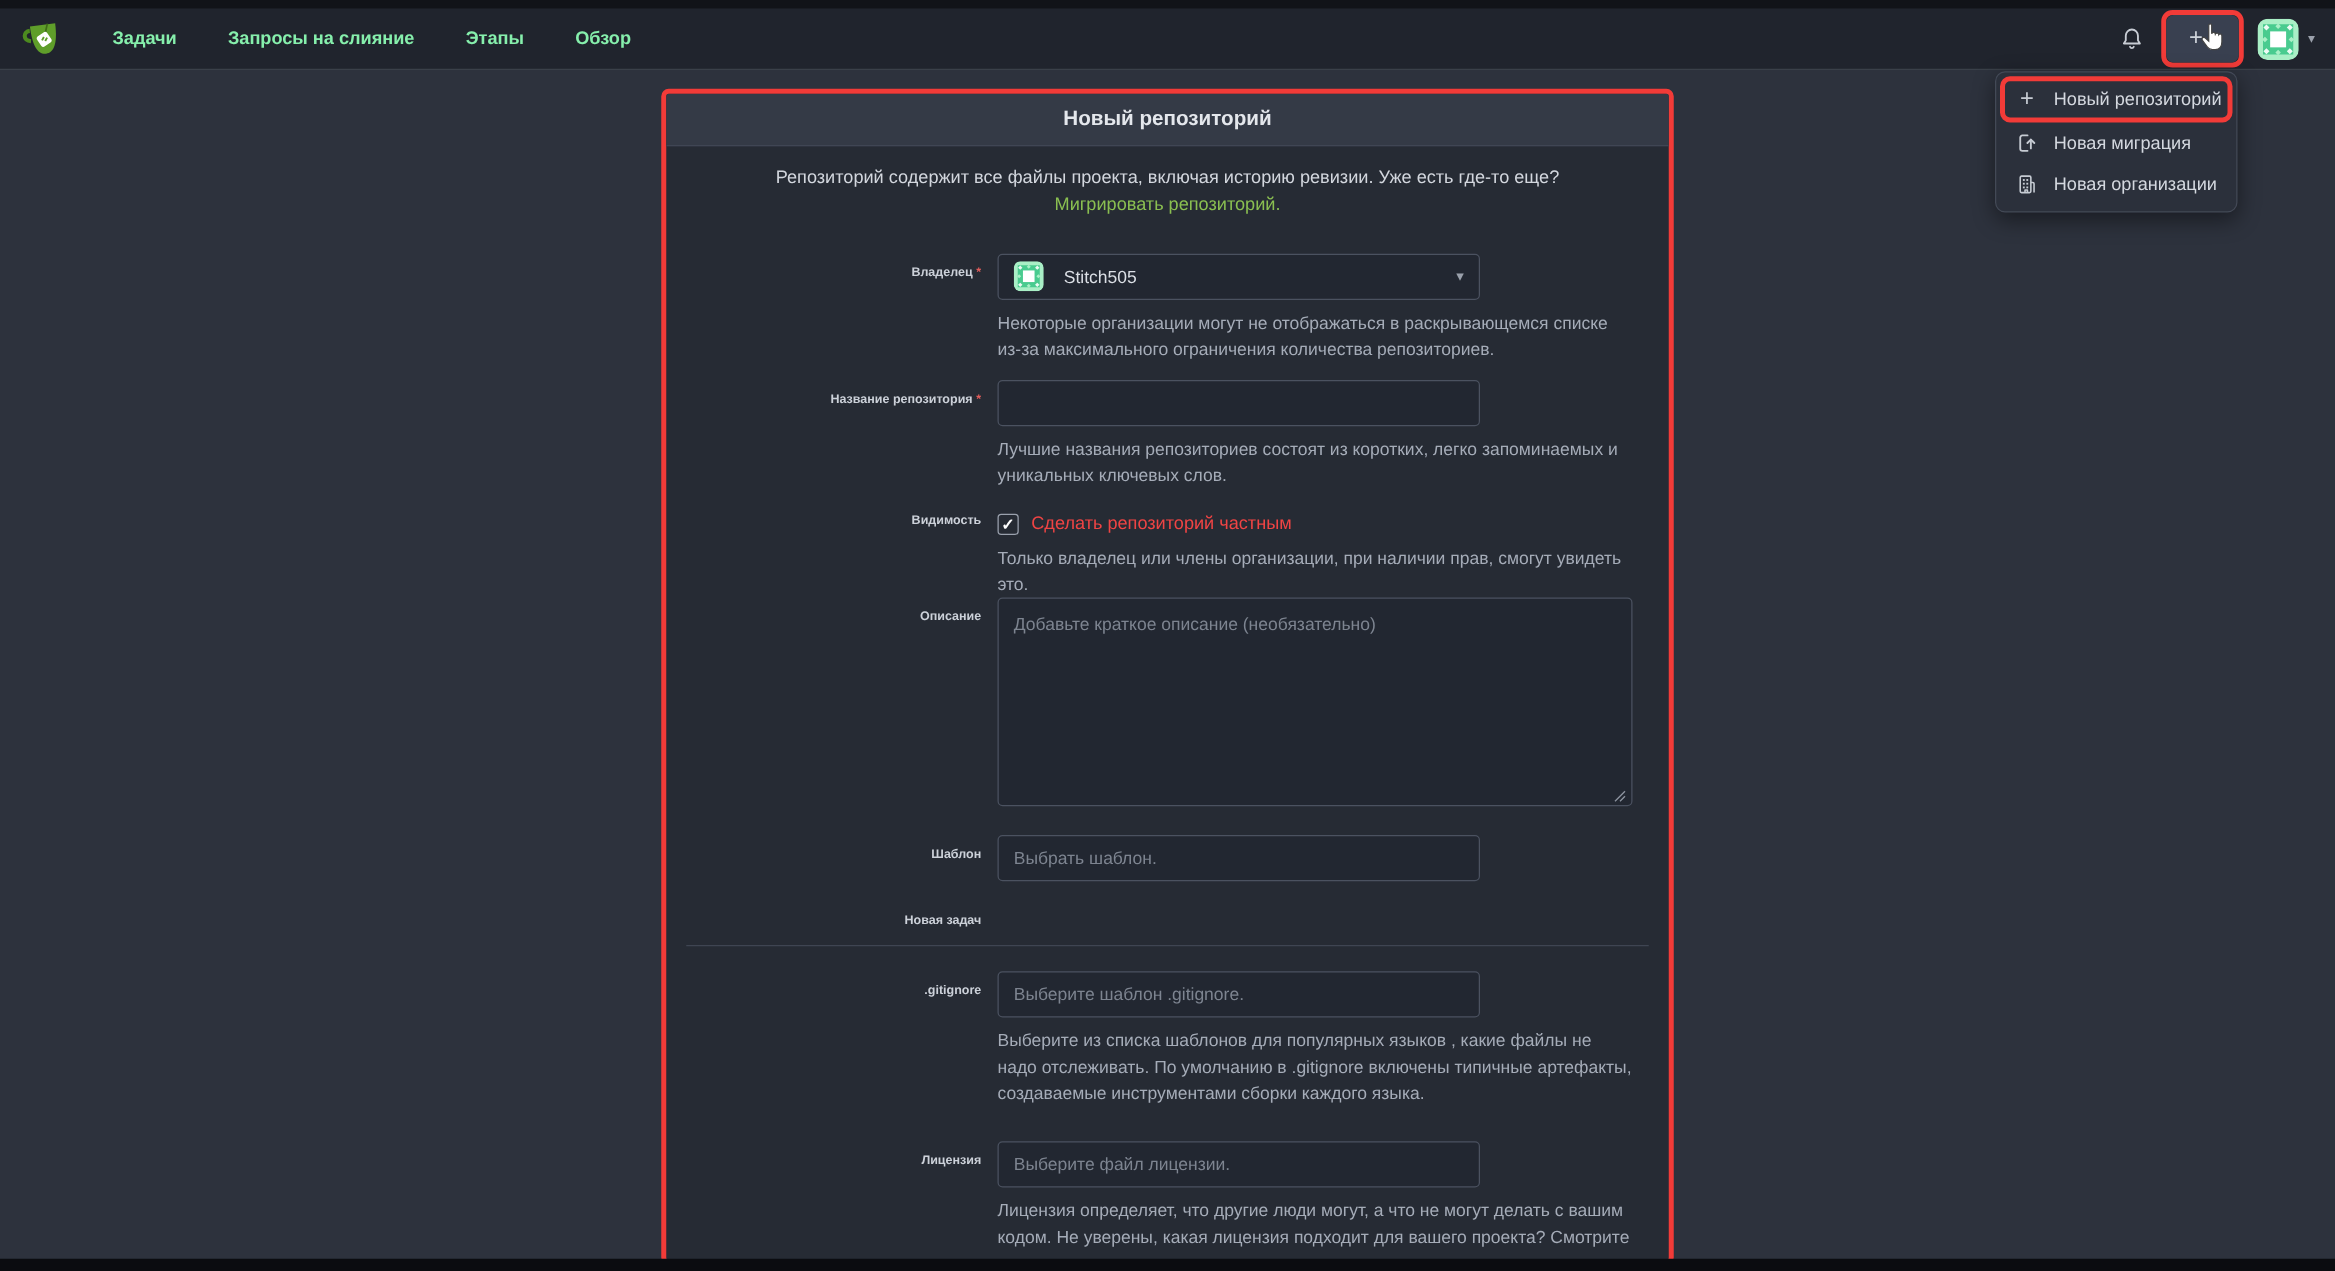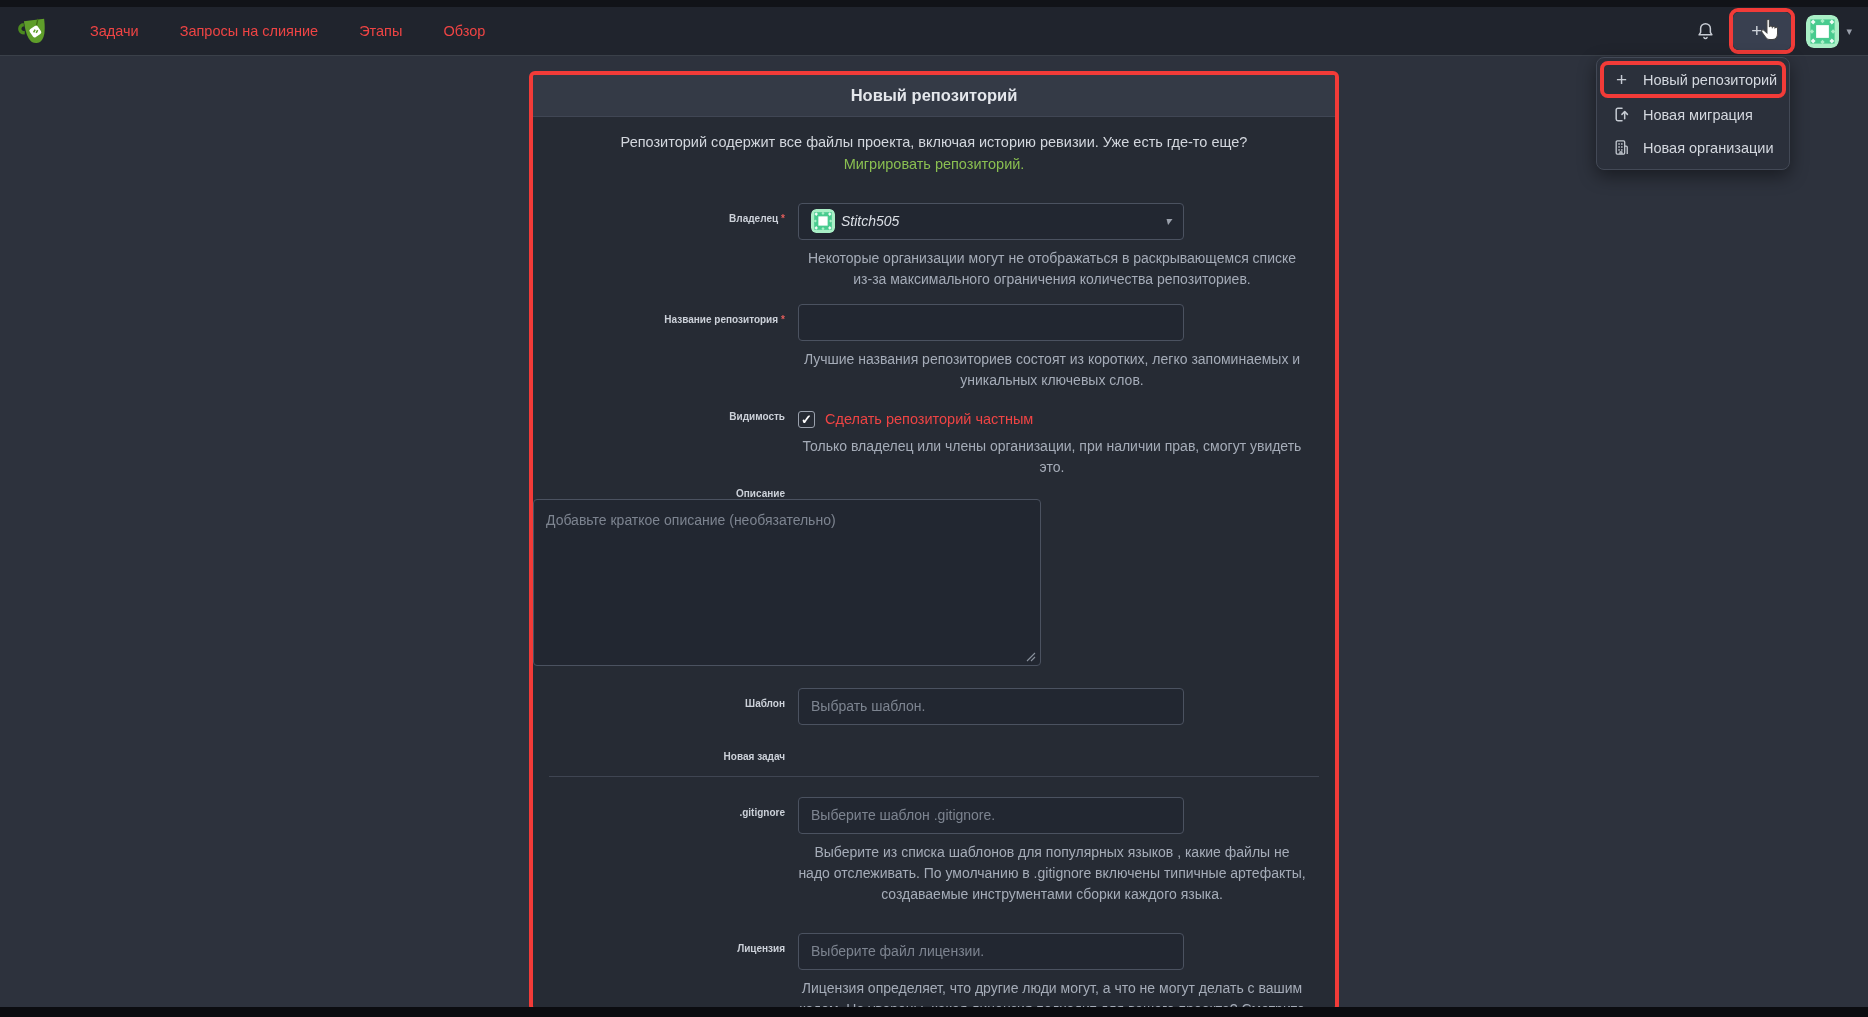--- a/index.html
+++ b/index.html
@@ -14,21 +14,21 @@
   .bottom-strip { position:absolute; left:0; bottom:0; width:100%; height:10px; background:#0b0c10; z-index:4; }
 
   
   .navbar {
     position:absolute; left:0; top:7px; width:100%; height:49px;
     background:#20242d; border-bottom:1px solid #3a4049;
     display:flex; align-items:center; padding:0 16px; z-index:3;
   }
   .logo { width:36px; height:31px; margin-right:38px; flex:0 0 auto; }
   .nav-links { display:flex; align-items:center; column-gap:41px; }
-  .nav-link { color:#ef4444; font-size:14.5px; cursor:pointer; white-space:nowrap; }
+  .nav-link { color:#86efac; font-size:14.5px; cursor:pointer; white-space:nowrap;font-weight:bold; }
   .nav-right { margin-left:auto; display:flex; align-items:center; }
   .bell-wrap { margin-right:14px; display:flex; align-items:center; cursor:pointer; }
   .anno-plus { border:4px solid #f23b38; border-radius:9px; padding:0; display:flex; }
   .plus-button {
     width:58px; height:38px; background:#394050; border-radius:6px;
     display:flex; align-items:center; justify-content:center; gap:6px;
     color:#ced3da; cursor:pointer; position:relative;
   }
   .plus-glyph { font-size:19px; line-height:1; margin-top:-2px; }
   .caret { font-size:11px; color:#9aa0ab; line-height:1; }
@@ -70,49 +70,49 @@
   a.green-link { color:#8abf51; text-decoration:none; cursor:pointer; }
 
   .row { display:flex; }
   .row-label {
     width:265px; text-align:right; padding-right:13px; padding-top:10px;
     font-size:10px; font-weight:bold; color:#ccd1d9; flex:0 0 auto; white-space:nowrap;
   }
   .req { color:#e25d5b; margin-left:3px; font-weight:bold; }
   .row-control { width:512px; }
   .help {
-    margin-top:8px; font-size:14px; line-height:1.5; color:#a5acb8; max-width:508px;text-align:center;
+    margin-top:8px; font-size:14px; line-height:1.5; color:#a5acb8; max-width:508px;
   }
   .text-input, .select-box, .textarea-box {
     width:386px; height:37px; background:#222731; border:1px solid #4b5260;
     border-radius:4px; color:#dbdfe5; font-size:14px; padding:0 12px;
     font-family:"Liberation Sans", sans-serif; outline:none;
   }
   .text-input::placeholder, .textarea-box::placeholder { color:#7d8490; }
-  .select-box { display:flex; align-items:center; gap:6px; cursor:pointer;font-style:italic; }
+  .select-box { display:flex; align-items:center; gap:16px; cursor:pointer; }
   .owner-avatar { width:24px; height:24px; border-radius:5px; flex:0 0 auto; }
   .select-caret { margin-left:auto; color:#9aa0ab; font-size:12px; }
   .checkbox-line { display:flex; align-items:center; gap:10px; padding-top:8px; }
   .checkbox {
     width:17px; height:17px; border:1px solid #9aa1ad; border-radius:3px;
     background:transparent; display:flex; align-items:center; justify-content:center;
     color:#ffffff; font-size:13px; font-weight:bold; cursor:pointer; flex:0 0 auto;
   }
   .checkbox-label { font-size:14.5px; color:#ef4444; cursor:pointer; }
   .ta-wrap { position:relative; width:508px; }
   .textarea-box {
     width:508px; height:167px; padding:10px 12px; resize:none; line-height:1.45;
   }
   .resize-handle { position:absolute; right:5px; bottom:8px; width:10px; height:10px; }
   .divider { border:none; border-top:1px solid #3f4552; margin:14px 16px 20px 16px; }
 
   .mb-owner { margin-bottom:14px; }
   .mb-name { margin-bottom:12px; }
   .mb-vis { margin-bottom:0; }
-  .mb-desc { margin-bottom:18px;flex-direction:column; }
+  .mb-desc { margin-bottom:18px; }
   .mb-tpl { margin-bottom:16px; }
   .mb-labels { margin-bottom:0; }
   .mb-git { margin-bottom:28px; }
   .label-top { padding-top:8px; }
 </style>
 </head>
 <body>
 
 <div class="top-strip"></div>
 

